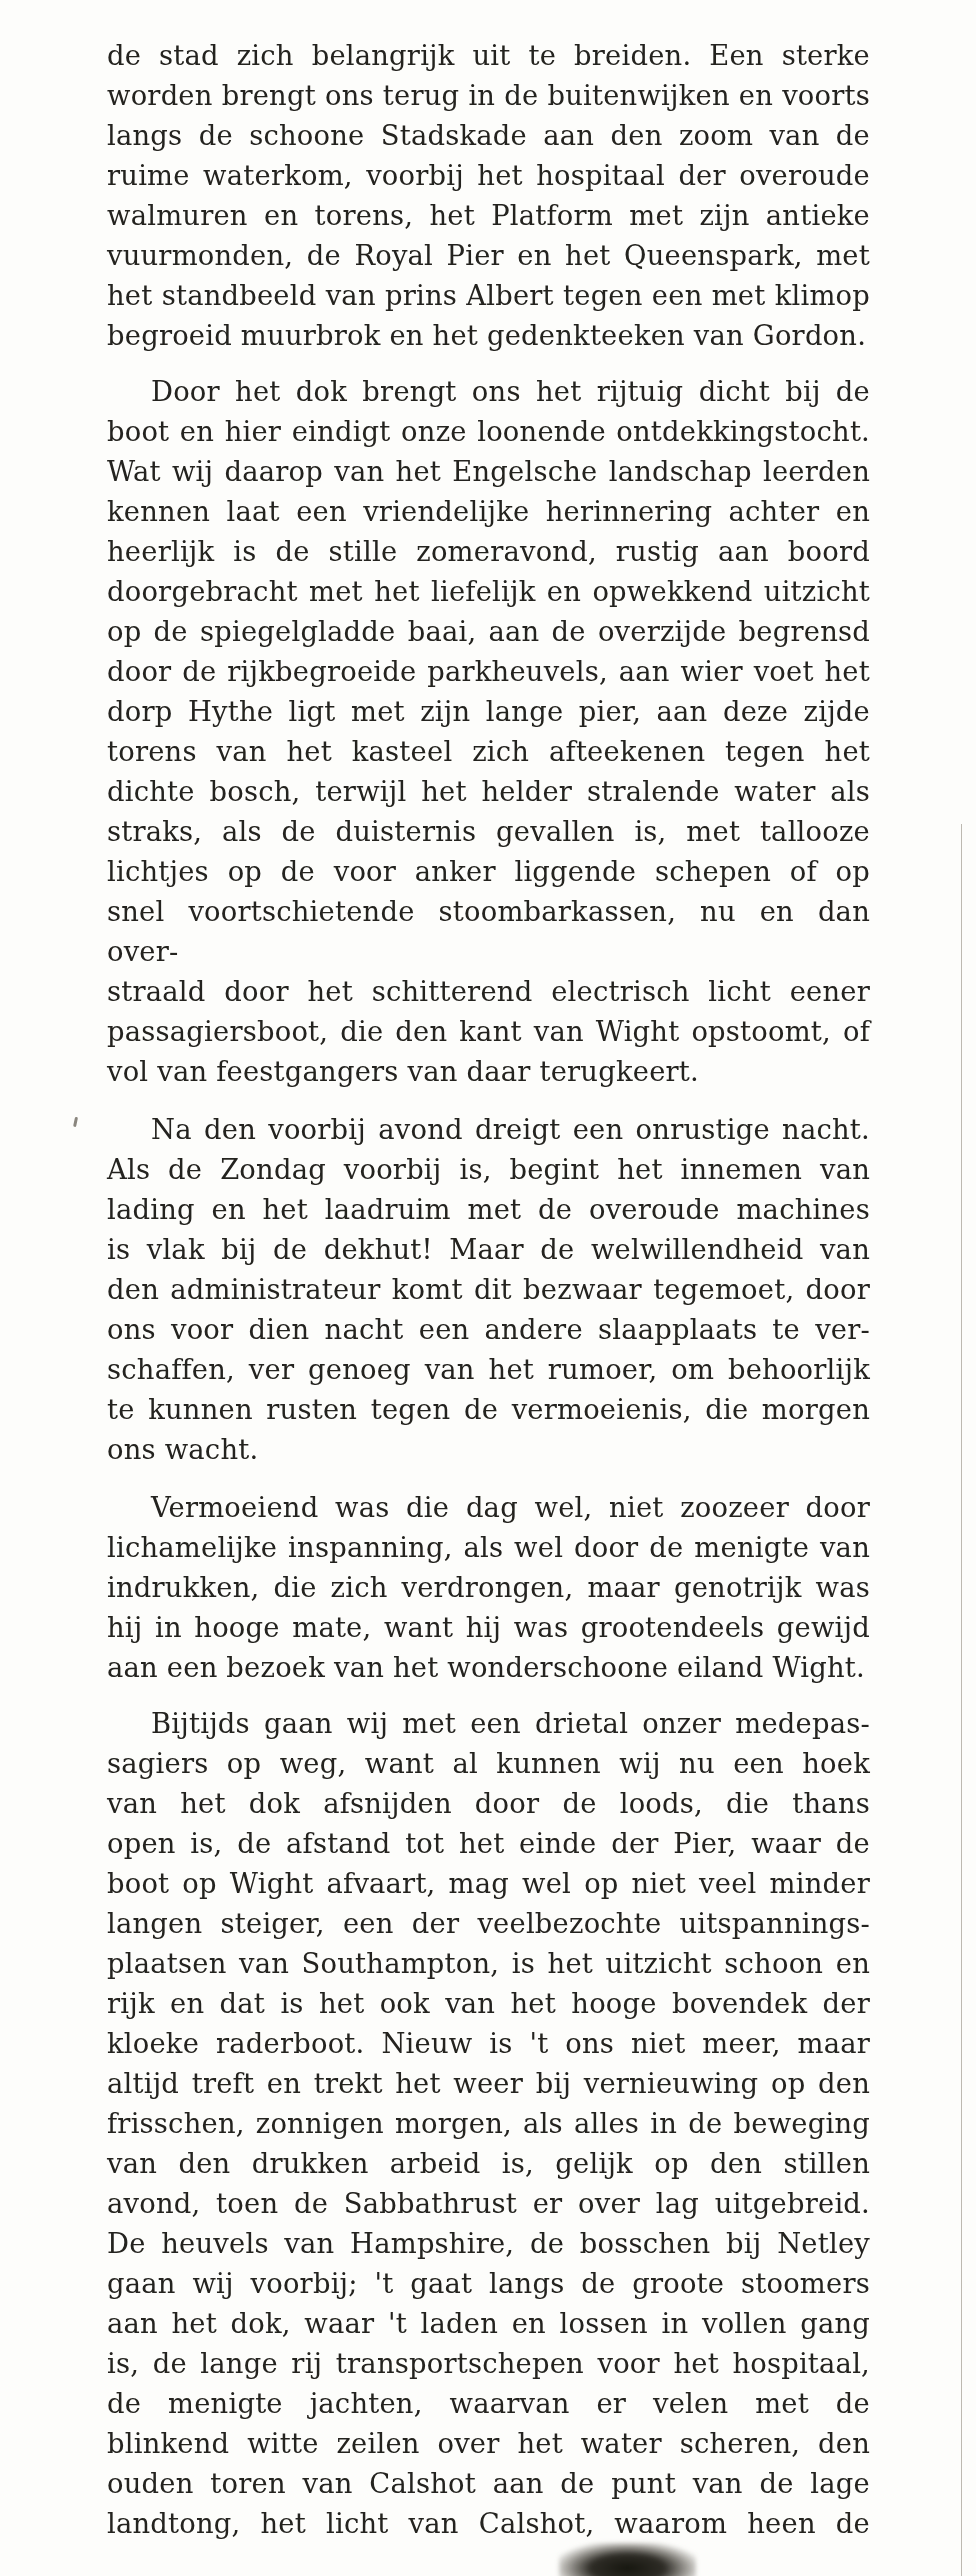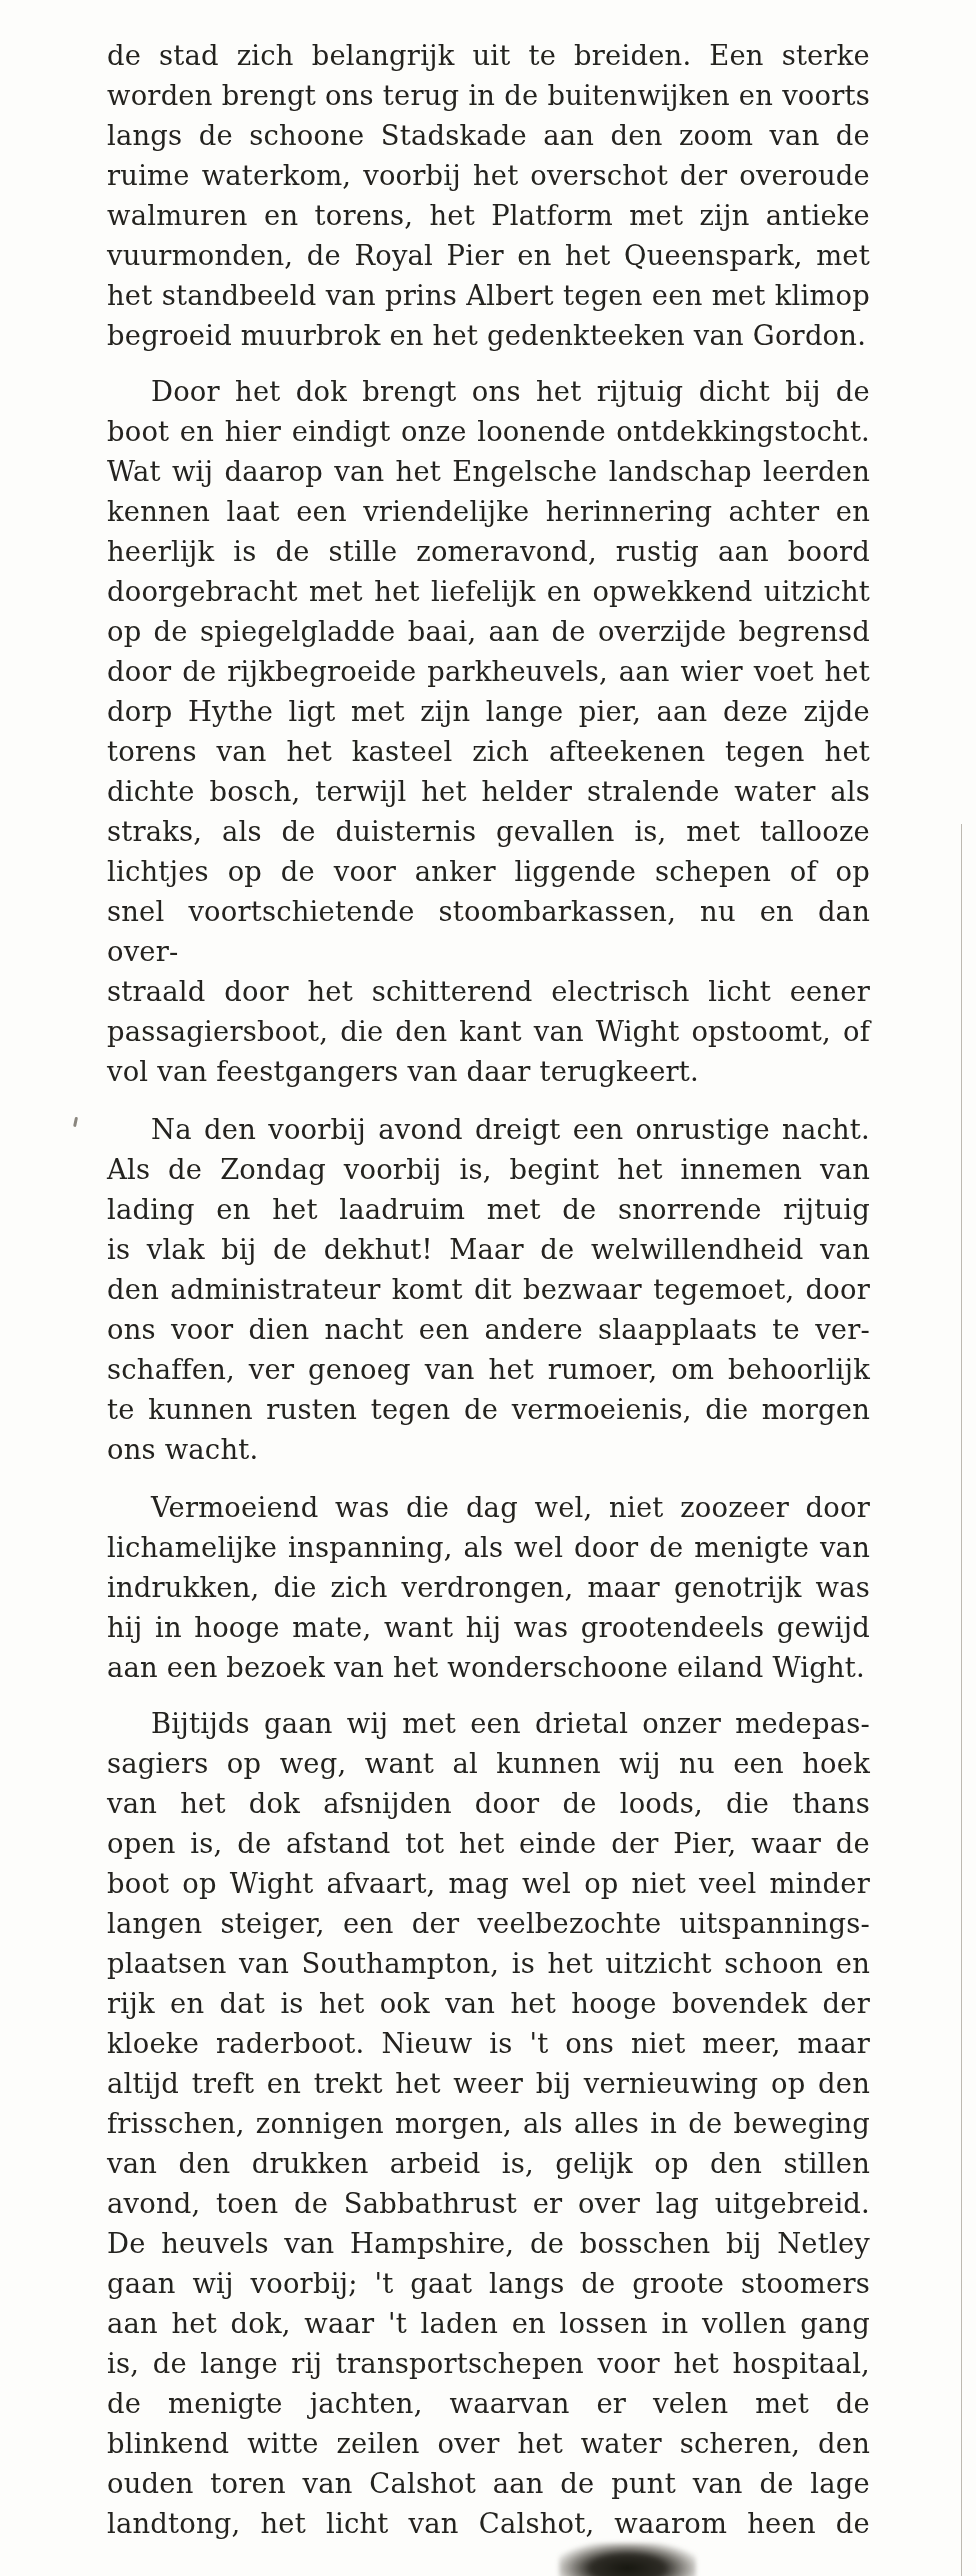--- a/index.html
+++ b/index.html
@@ -68,21 +68,21 @@
 </style>
 </head>
 <body style="--paper: #fdfdfb; --ink: #24231f; --edge: #bdb9b1; --smudge: #16160f;">
 
 <div class="page-root">
   <div class="text-block" id="text-block">
       <div class="para">
         <div class="line">de stad zich belangrijk uit te breiden. Een sterke</div>
         <div class="line">worden brengt ons terug in de buitenwijken en voorts</div>
         <div class="line">langs de schoone Stadskade aan den zoom van de</div>
-        <div class="line">ruime waterkom, voorbij het overschot der overoude</div>
+        <div class="line">ruime waterkom, voorbij het hospitaal der overoude</div>
         <div class="line">walmuren en torens, het Platform met zijn antieke</div>
         <div class="line">vuurmonden, de Royal Pier en het Queenspark, met</div>
         <div class="line">het standbeeld van prins Albert tegen een met klimop</div>
         <div class="line last">begroeid muurbrok en het gedenkteeken van Gordon.</div>
       </div>
       <div class="para indent">
         <div class="line">Door het dok brengt ons het rijtuig dicht bij de</div>
         <div class="line">boot en hier eindigt onze loonende ontdekkingstocht.</div>
         <div class="line">Wat wij daarop van het Engelsche landschap leerden</div>
         <div class="line">kennen laat een vriendelijke herinnering achter en</div>
@@ -96,21 +96,21 @@
         <div class="line">straks, als de duisternis gevallen is, met tallooze</div>
         <div class="line">lichtjes op de voor anker liggende schepen of op</div>
         <div class="line">snel voortschietende stoombarkassen, nu en dan over-</div>
         <div class="line">straald door het schitterend electrisch licht eener</div>
         <div class="line">passagiersboot, die den kant van Wight opstoomt, of</div>
         <div class="line last">vol van feestgangers van daar terugkeert.</div>
       </div>
       <div class="para indent gap">
         <div class="line">Na den voorbij avond dreigt een onrustige nacht.</div>
         <div class="line">Als de Zondag voorbij is, begint het innemen van</div>
-        <div class="line">lading en het laadruim met de snorrende rijtuig</div>
+        <div class="line">lading en het laadruim met de overoude machines</div>
         <div class="line">is vlak bij de dekhut! Maar de welwillendheid van</div>
         <div class="line">den administrateur komt dit bezwaar tegemoet, door</div>
         <div class="line">ons voor dien nacht een andere slaapplaats te ver-</div>
         <div class="line">schaffen, ver genoeg van het rumoer, om behoorlijk</div>
         <div class="line">te kunnen rusten tegen de vermoeienis, die morgen</div>
         <div class="line last">ons wacht.</div>
       </div>
       <div class="para indent gap">
         <div class="line">Vermoeiend was die dag wel, niet zoozeer door</div>
         <div class="line">lichamelijke inspanning, als wel door de menigte van</div>

